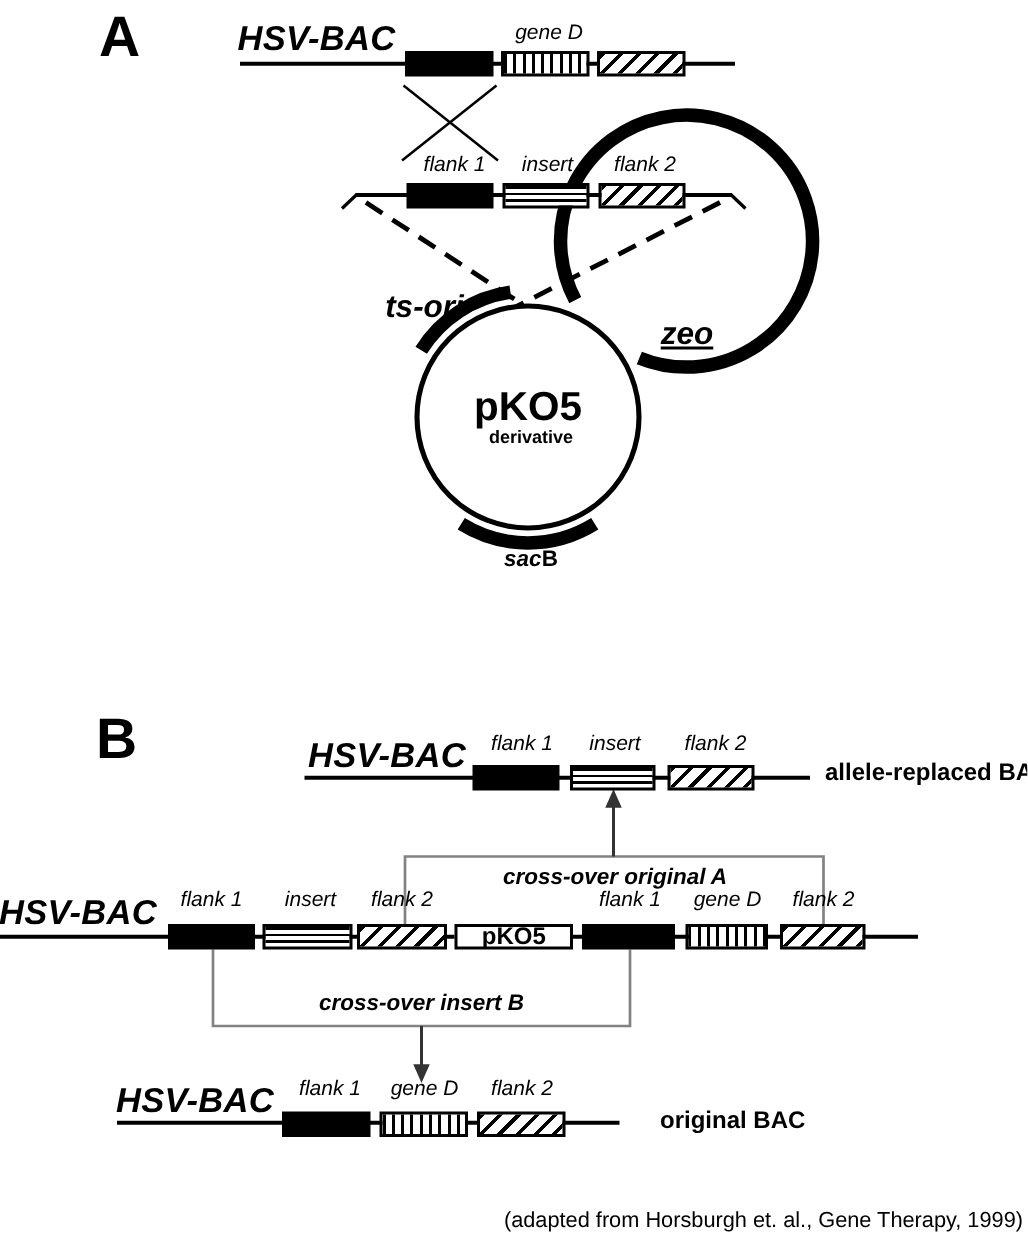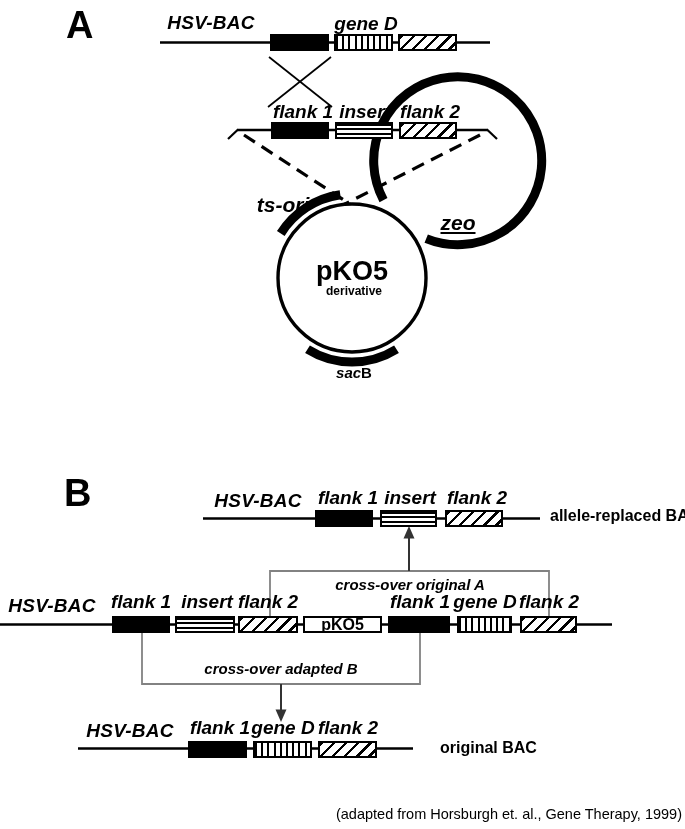--- a/index.html
+++ b/index.html
@@ -3,22 +3,22 @@
 <meta charset="utf-8">
 <style>
   html,body{margin:0;padding:0;background:#fff;}
   .figure{
     position:relative;width:685px;height:829px;background:#fff;overflow:hidden;
     font-family:"Liberation Sans","DejaVu Sans",sans-serif;color:#000;
   }
   .abs{position:absolute;}
   .ctr{position:absolute;transform:translateX(-50%);white-space:nowrap;}
   .panel-letter{font-size:38px;font-weight:bold;line-height:1;}
-  .bac{font-size:19px;font-weight:bold;font-style:italic;letter-spacing:0.2px;}
-  .boxlabel{font-size:19px;font-weight:bold;font-style:italic;}
+  .bac{font-size:23px;font-weight:bold;font-style:italic;letter-spacing:0.2px;}
+  .boxlabel{font-size:14px;font-weight:normal;font-style:italic;}
   .caption{font-size:16px;font-weight:bold;white-space:nowrap;}
   .plasmid-name{font-size:27px;font-weight:bold;line-height:1;}
   .plasmid-sub{font-size:12px;font-weight:bold;line-height:1;}
   .arclabel{font-size:21px;font-weight:bold;font-style:italic;}
   .xover{font-size:15px;font-weight:bold;font-style:italic;}
   .cite{font-size:14.5px;}
   .box{position:absolute;height:17px;box-sizing:border-box;}
   .box-black{background:#000;}
   .box-vstripe{border:2px solid #000;background:repeating-linear-gradient(to right,#000 0,#000 2px,#fff 2px,#fff 6.2px);}
   .box-hstripe{border:2px solid #000;background:repeating-linear-gradient(to bottom,#000 0,#000 1.7px,#fff 1.7px,#fff 4.4px);}
@@ -113,21 +113,21 @@
   <div class="ctr boxlabel" style="left:549px;top:591px;">flank 2</div>
 
   <div class="box box-black" style="left:112px;top:616px;width:58px;"></div>
   <div class="box box-hstripe" style="left:175px;top:616px;width:60px;"></div>
   <div class="box box-hatch" style="left:238px;top:616px;width:60px;"></div>
   <div class="box box-plain" style="left:303px;top:616px;width:79px;"><span>pKO5</span></div>
   <div class="box box-black" style="left:388px;top:616px;width:62px;"></div>
   <div class="box box-vstripe" style="left:457px;top:616px;width:55px;"></div>
   <div class="box box-hatch" style="left:520px;top:616px;width:57px;"></div>
 
-  <div class="ctr xover" style="left:281px;top:660px;">cross-over adapted B</div>
+  <div class="ctr xover" style="left:281px;top:660px;">cross-over insert B</div>
 
   <div class="ctr bac" style="left:130px;top:720px;">HSV-BAC</div>
   <div class="ctr boxlabel" style="left:220px;top:717px;">flank 1</div>
   <div class="ctr boxlabel" style="left:283px;top:717px;">gene D</div>
   <div class="ctr boxlabel" style="left:348px;top:717px;">flank 2</div>
   <div class="box box-black" style="left:188px;top:741px;width:59px;"></div>
   <div class="box box-vstripe" style="left:253px;top:741px;width:59px;"></div>
   <div class="box box-hatch" style="left:318px;top:741px;width:59px;"></div>
   <div class="abs caption" style="left:440px;top:739px;">original BAC</div>
 

